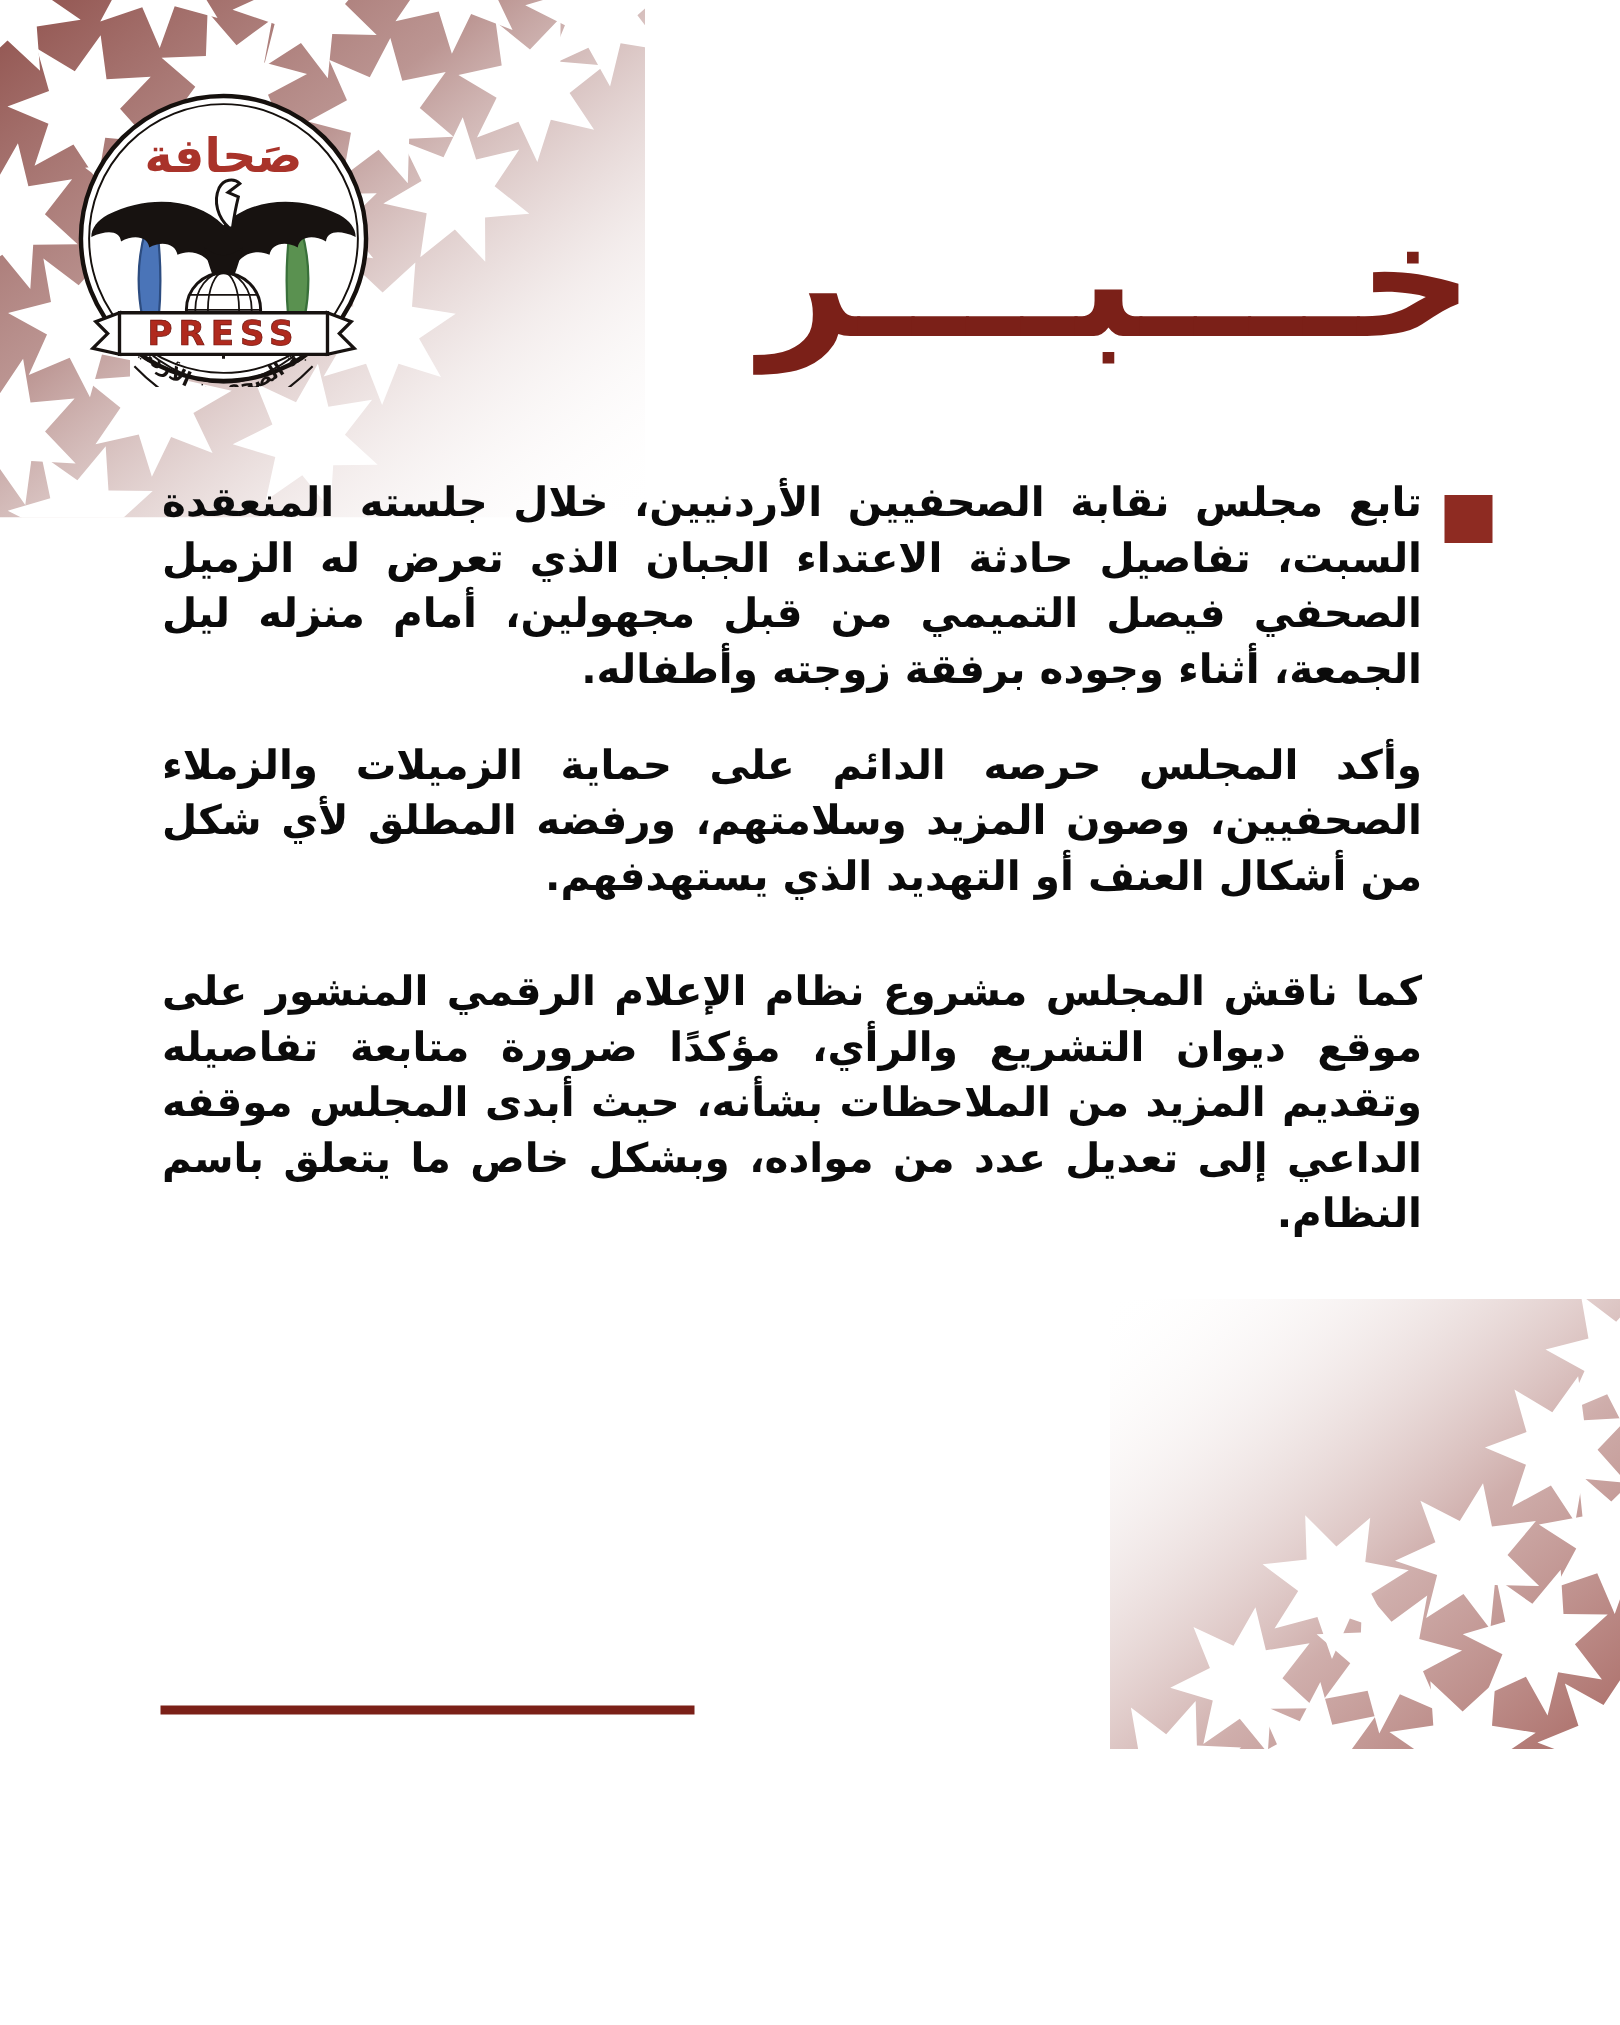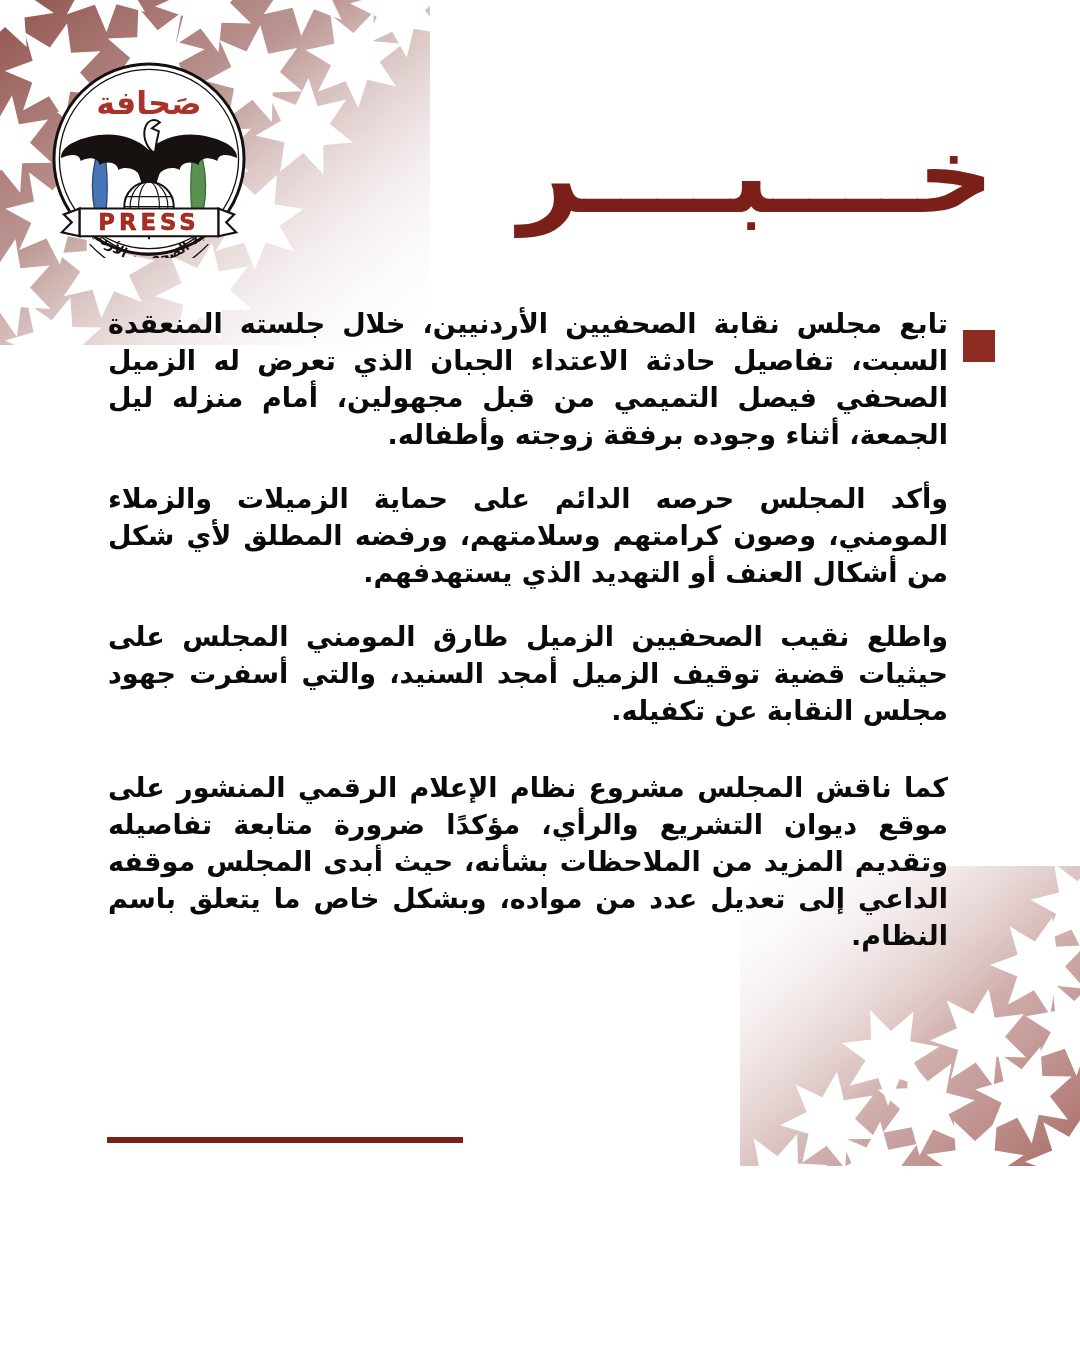--- a/index.html
+++ b/index.html
@@ -22,21 +22,21 @@
     font-size:106px; font-weight:700; line-height:1.1;
     white-space:nowrap;
   }
 
   .bullet {
     position:absolute; top:330px; right:85px;
     width:32px; height:32px; background:#8e2b22; z-index:2;
   }
 
   .article {
-    position:absolute; top:306px; right:132px; width:840px; z-index:2;
+    position:absolute; top:318px; right:132px; width:840px; z-index:2;
     direction:rtl; text-align:justify;
     color:#0b0b0b; font-size:27px; font-weight:700; line-height:1.37;
   }
   .article p { margin:0 0 27px 0; }
   .article p:last-child { margin-bottom:0;margin-top:40px; }
 
   .rule {
     position:absolute; left:107px; top:1137px;
     width:356px; height:6px; background:#7b2018; z-index:2;
   }
@@ -155,28 +155,27 @@
     </text>
 
     <g>
       <path d="M30,150 L14,156 L22,164 L12,174 L30,178 Z" fill="#ffffff" stroke="#171210" stroke-width="2.2"></path>
       <path d="M170,150 L186,156 L178,164 L188,174 L170,178 Z" fill="#ffffff" stroke="#171210" stroke-width="2.2"></path>
       <polygon points="30,150 170,150 170,178 30,178" fill="#ffffff" stroke="#171210" stroke-width="2.2"></polygon>
       <text x="100" y="172" font-size="23" font-weight="bold" fill="#b02a1e" stroke="#6d130c" stroke-width="0.5" text-anchor="middle" letter-spacing="4" font-family="DejaVu Sans, sans-serif">PRESS</text>
     </g>
   </svg>
 
-  <h1 class="title" dir="rtl" style="margin:0;">خــــبــــر</h1>
+  <h1 class="title" dir="rtl" style="margin:12px;">خــــبــــر</h1>
 
   <div class="bullet"></div>
 
   <div class="article" dir="rtl">
     <p>تابع مجلس نقابة الصحفيين الأردنيين، خلال جلسته المنعقدة السبت، تفاصيل حادثة الاعتداء الجبان الذي تعرض له الزميل الصحفي فيصل التميمي من قبل مجهولين، أمام منزله ليل الجمعة، أثناء وجوده برفقة زوجته وأطفاله.</p>
-    <p>وأكد المجلس حرصه الدائم على حماية الزميلات والزملاء المومني، وصون كرامتهم وسلامتهم، ورفضه المطلق لأي شكل من أشكال العنف أو التهديد الذي يستهدفهم.</p>
-    <p>واطلع نقيب الصحفيين الزميل طارق المومني المجلس على حيثيات قضية توقيف الزميل أمجد السنيد، والتي أسفرت جهود مجلس النقابة عن تكفيله.</p>
+    <p>وأكد المجلس حرصه الدائم على حماية الزميلات والزملاء الصحفيين، وصون المزيد وسلامتهم، ورفضه المطلق لأي شكل من أشكال العنف أو التهديد الذي يستهدفهم.</p>
     <p>كما ناقش المجلس مشروع نظام الإعلام الرقمي المنشور على موقع ديوان التشريع والرأي، مؤكدًا ضرورة متابعة تفاصيله وتقديم المزيد من الملاحظات بشأنه، حيث أبدى المجلس موقفه الداعي إلى تعديل عدد من مواده، وبشكل خاص ما يتعلق باسم النظام.</p>
   </div>
 
   <div class="rule"></div>
 
   <svg class="footer-star" width="110" height="110" viewBox="-55 -55 110 110" aria-hidden="true">
     <path d="M0,-50 L10.9,-22.5 L39.1,-31.2 L24.4,-5.6 L48.8,11.1 L19.5,15.6 L21.7,45.1 L0,25 L-21.7,45.1 L-19.5,15.6 L-48.8,11.1 L-24.4,-5.6 L-39.1,-31.2 L-10.9,-22.5 Z" fill="#8b241b"></path>
   </svg>
 
   <div class="date" dir="rtl">17 كانون الثاني 2026</div>

